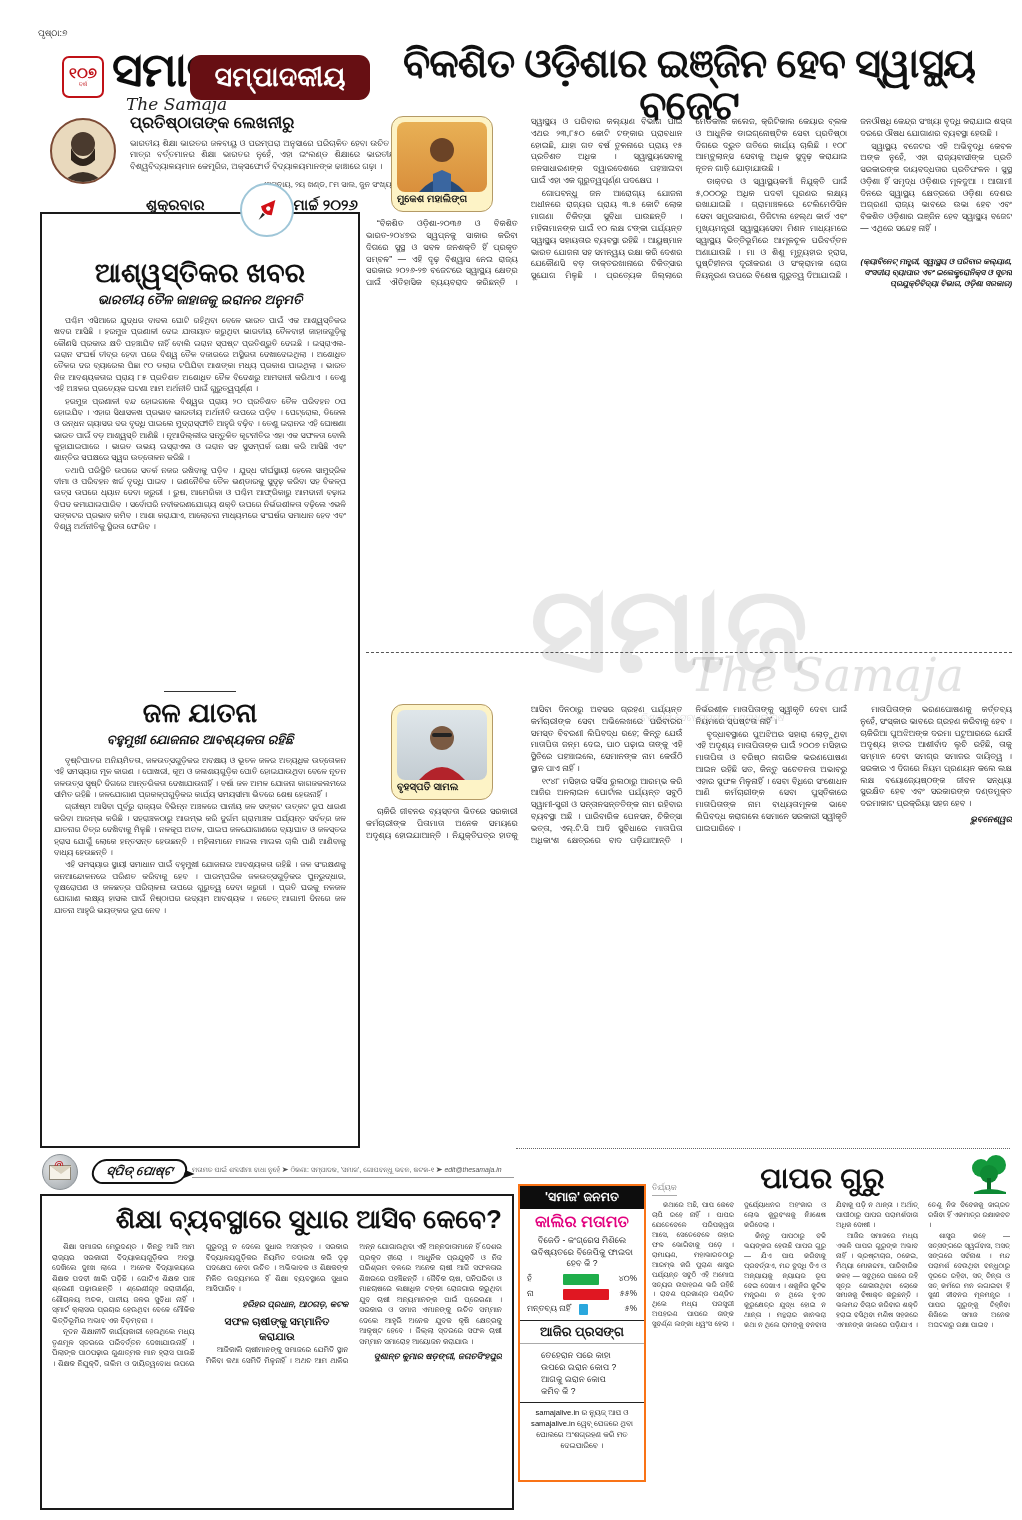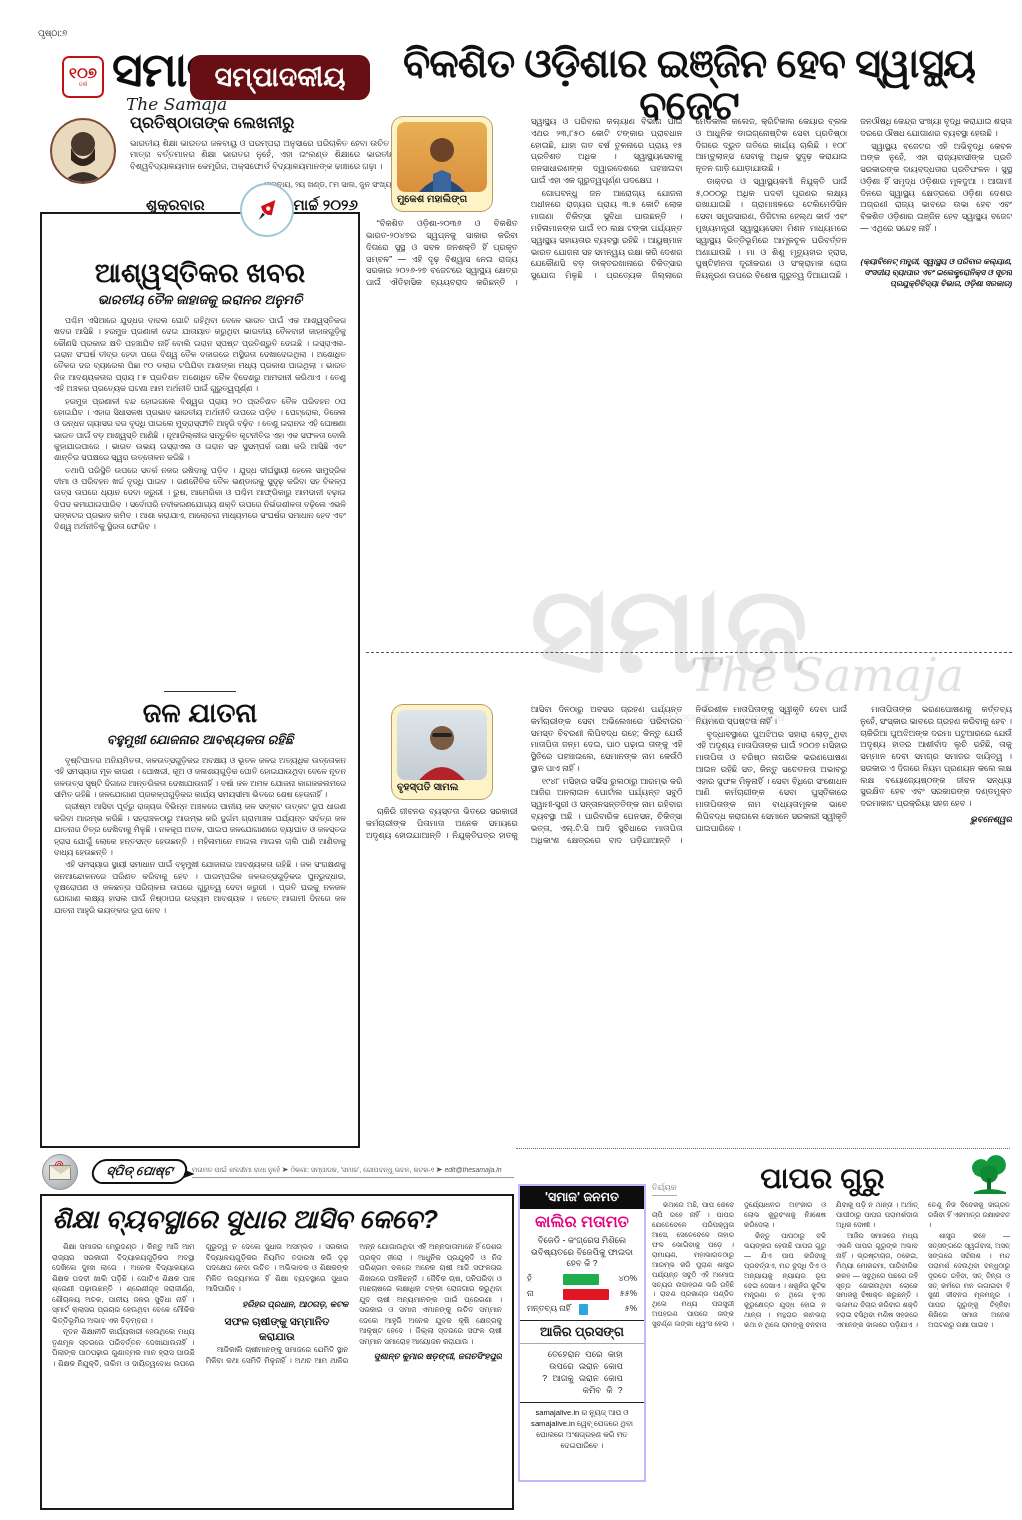--- a/index.html
+++ b/index.html
@@ -80,41 +80,41 @@
   .letters-logo { position:absolute; left:52px; top:5px; border:2px solid #111; border-radius:14px;
                   transform:skewX(-10deg); font-style:italic; font-weight:800; font-size:12.5px; padding:3px 12px; background:#fff; }
   .logo-nib { position:absolute; right:-10px; top:9px; width:0; height:0; border-top:4px solid transparent;
               border-bottom:4px solid transparent; border-left:10px solid #111; }
   .strip-note { position:absolute; left:152px; top:12px; width:322px; font-size:6.9px; color:#555;
                 white-space:nowrap; overflow:hidden; border-bottom:1px solid #999; padding-bottom:3px; }
   .strip-email { font-style:italic; color:#555; }
 
   
   .letters-box { left:40px; top:1194px; width:474px; height:316px; border:2px solid #1a1a1a; padding:8px 10px; z-index:2; }
-  .letters-headline { text-align:left; font-size:26px; font-weight:800;font-style:italic; }
+  .letters-headline { text-align:right; font-size:26px; font-weight:800; }
   .letters-cols { margin-top:7px; column-count:3; column-gap:11px; font-size:7.4px; line-height:1.42;
                   text-align:justify; height:248px; overflow:hidden; }
   .letter-subhead { font-weight:800; font-size:10.5px; text-align:center; margin:4px 0 2px 0; break-inside:avoid; }
 
   
-  .poll { left:518px; top:1184px; width:128px; height:298px; border:2px solid #c4b5fd; background:#fff; z-index:2; }
+  .poll { left:518px; top:1184px; width:128px; height:298px; border:2px solid #f97316; background:#fff; z-index:2; }
   .poll-title { background:#0d0d0d; color:#fff; text-align:center; font-weight:800; font-size:12.5px; padding:4px 0; }
   .poll-sub { color:#e2007e; text-align:center; font-weight:800; font-size:16px; margin-top:4px; }
   .poll-q { font-size:8.6px; text-align:center; margin:4px 6px 2px 6px; line-height:1.35; }
   .poll-rows { margin:4px 7px 2px 7px; }
   .poll-row { display:flex; align-items:center; margin:4px 0; }
   .poll-row .lbl { font-size:8.2px; width:36px; }
   .poll-row .bar { height:11px; border-radius:1px; }
   .bar-yes { background:#1fae4b; }
   .bar-no { background:#e01722; }
   .bar-nc { background:#2aa7dd; }
   .poll-row .pct { margin-left:auto; font-size:8.2px; }
   .poll-today-h { border-top:1.5px solid #222; border-bottom:1px solid #aaa; font-weight:800; font-size:13px;
                   text-align:center; padding:3px 0; margin-top:5px; }
-  .poll-today-q { font-size:8.6px; text-align:right; margin:5px 21px; line-height:1.4;font-family:Liberation Mono, monospace; }
+  .poll-today-q { font-size:8.6px; text-align:left; margin:5px 21px; line-height:1.4; }
   .poll-footer { border-top:1px solid #222; font-size:7.6px; text-align:center; padding:4px 5px; line-height:1.45; }
 
   
   .papar-head { left:652px; top:1150px; width:358px; height:46px; display:flex; align-items:flex-end; }
   .papar-tag { font-size:8px; color:#777; border-bottom:1px solid #aaa; padding-bottom:2px; }
   .papar-title { flex:1; text-align:center; font-size:29px; font-weight:800; }
   .papar-body { left:652px; top:1200px; width:358px; height:310px; column-count:4; column-gap:10px;
                 font-size:7px; line-height:1.42; text-align:justify; overflow:hidden; z-index:2; }
 </style>
 </head>

